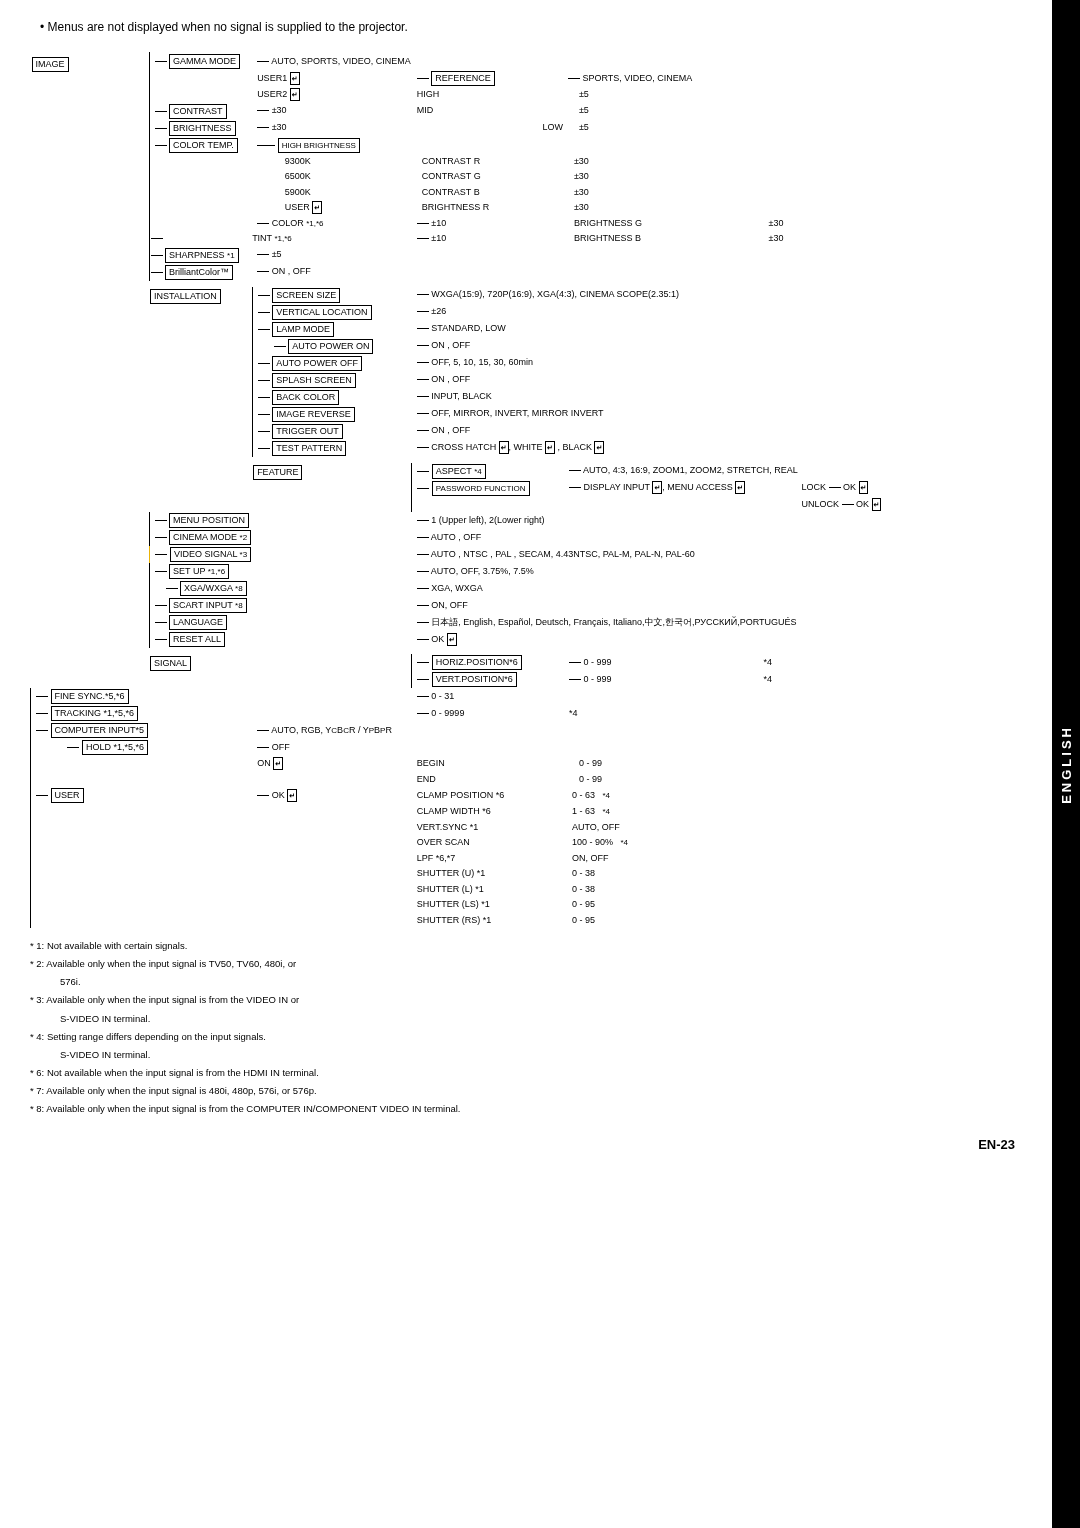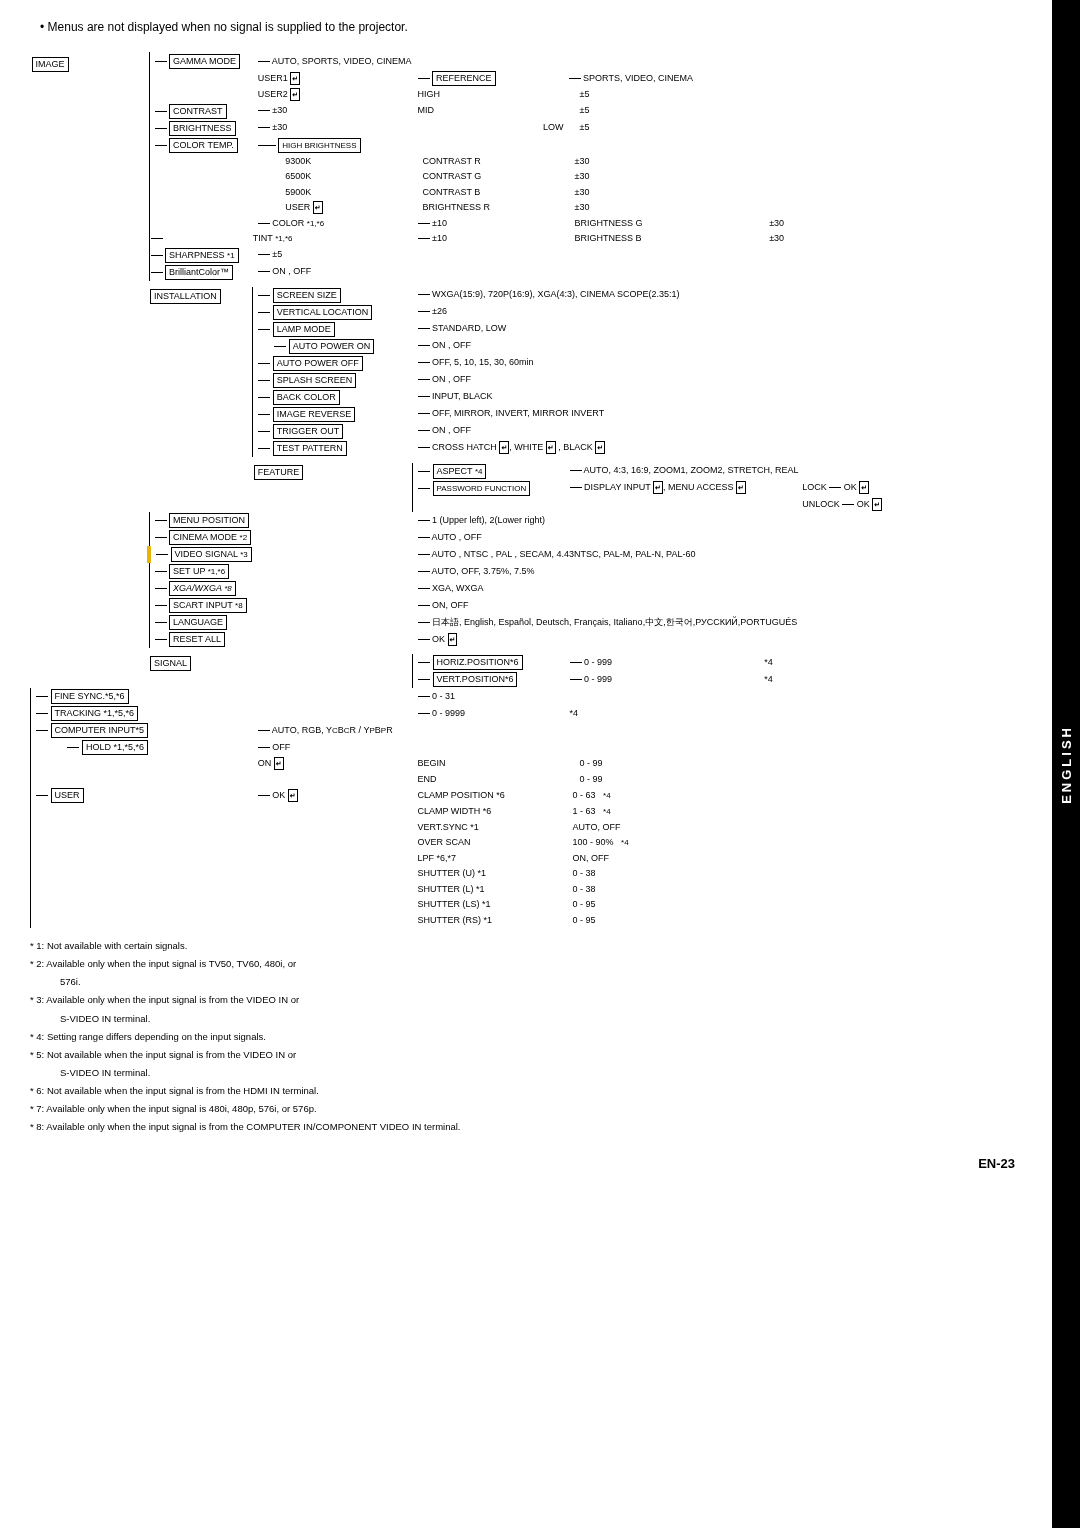--- a/index.html
+++ b/index.html
@@ -495,41 +495,41 @@
           <td style="padding-left:5px; border-left:1px solid #000;">
             <span class="dash"></span>
             <span class="bx">CINEMA MODE <span class="small-text">*2</span></span>
           </td>
           <td colspan="3" style="padding-left:5px;">
             <span class="dash"></span>
             <span class="plain">AUTO , OFF</span>
           </td>
         </tr>
         <tr>
-          <td style="padding-left:5px; border-left:4px solid #eab308;text-align:right;">
+          <td style="padding-left:5px; border-left:1px solid #eab308;text-align:right;">
             <span class="dash"></span>
             <span class="bx">VIDEO SIGNAL <span class="small-text">*3</span></span>
           </td>
           <td colspan="3" style="padding-left:5px;margin-top:28px;">
             <span class="dash"></span>
             <span class="plain">AUTO , NTSC , PAL , SECAM, 4.43NTSC, PAL-M, PAL-N, PAL-60</span>
           </td>
         </tr>
         <tr>
           <td style="padding-left:5px; border-left:1px solid #000;">
             <span class="dash"></span>
             <span class="bx">SET UP  <span class="small-text">*1,*6</span></span>
           </td>
           <td colspan="3" style="padding-left:5px;">
             <span class="dash"></span>
             <span class="plain">AUTO, OFF, 3.75%, 7.5%</span>
           </td>
         </tr>
         <tr>
-          <td style="padding-left:5px; border-left:1px solid #000;font-style:italic;">
+          <td style="padding-left:16px; border-left:1px solid #000;">
             <span class="dash"></span>
             <span class="bx">XGA/WXGA  <span class="small-text">*8</span></span>
           </td>
           <td colspan="3" style="padding-left:5px;">
             <span class="dash"></span>
             <span class="plain">XGA, WXGA</span>
           </td>
         </tr>
         <tr>
           <td style="padding-left:5px; border-left:1px solid #000;">
@@ -765,21 +765,20 @@
     </table>
   </div>
 
   <div class="footnotes">
     <p>* 1: Not available with certain signals.</p>
     <p>* 2: Available only when the input signal is TV50, TV60, 480i, or</p>
     <p style="padding-left:30px;">576i.</p>
     <p>* 3: Available only when the input signal is from the VIDEO IN or</p>
     <p style="padding-left:30px;">S-VIDEO IN terminal.</p>
     <p>* 4: Setting range differs depending on the input signals.</p>
-    <p>* 5: Not available when the input signal is from the VIDEO IN or</p>
     <p style="padding-left:30px;">S-VIDEO IN terminal.</p>
     <p>* 6: Not available when the input signal is from the HDMI IN terminal.</p>
     <p>* 7: Available only when the input signal is 480i, 480p, 576i, or 576p.</p>
     <p>* 8: Available only when the input signal is from the COMPUTER IN/COMPONENT VIDEO IN terminal.</p>
   </div>
 
   <div class="page-num">EN-23</div>
 </div>
 
 </body></html>

